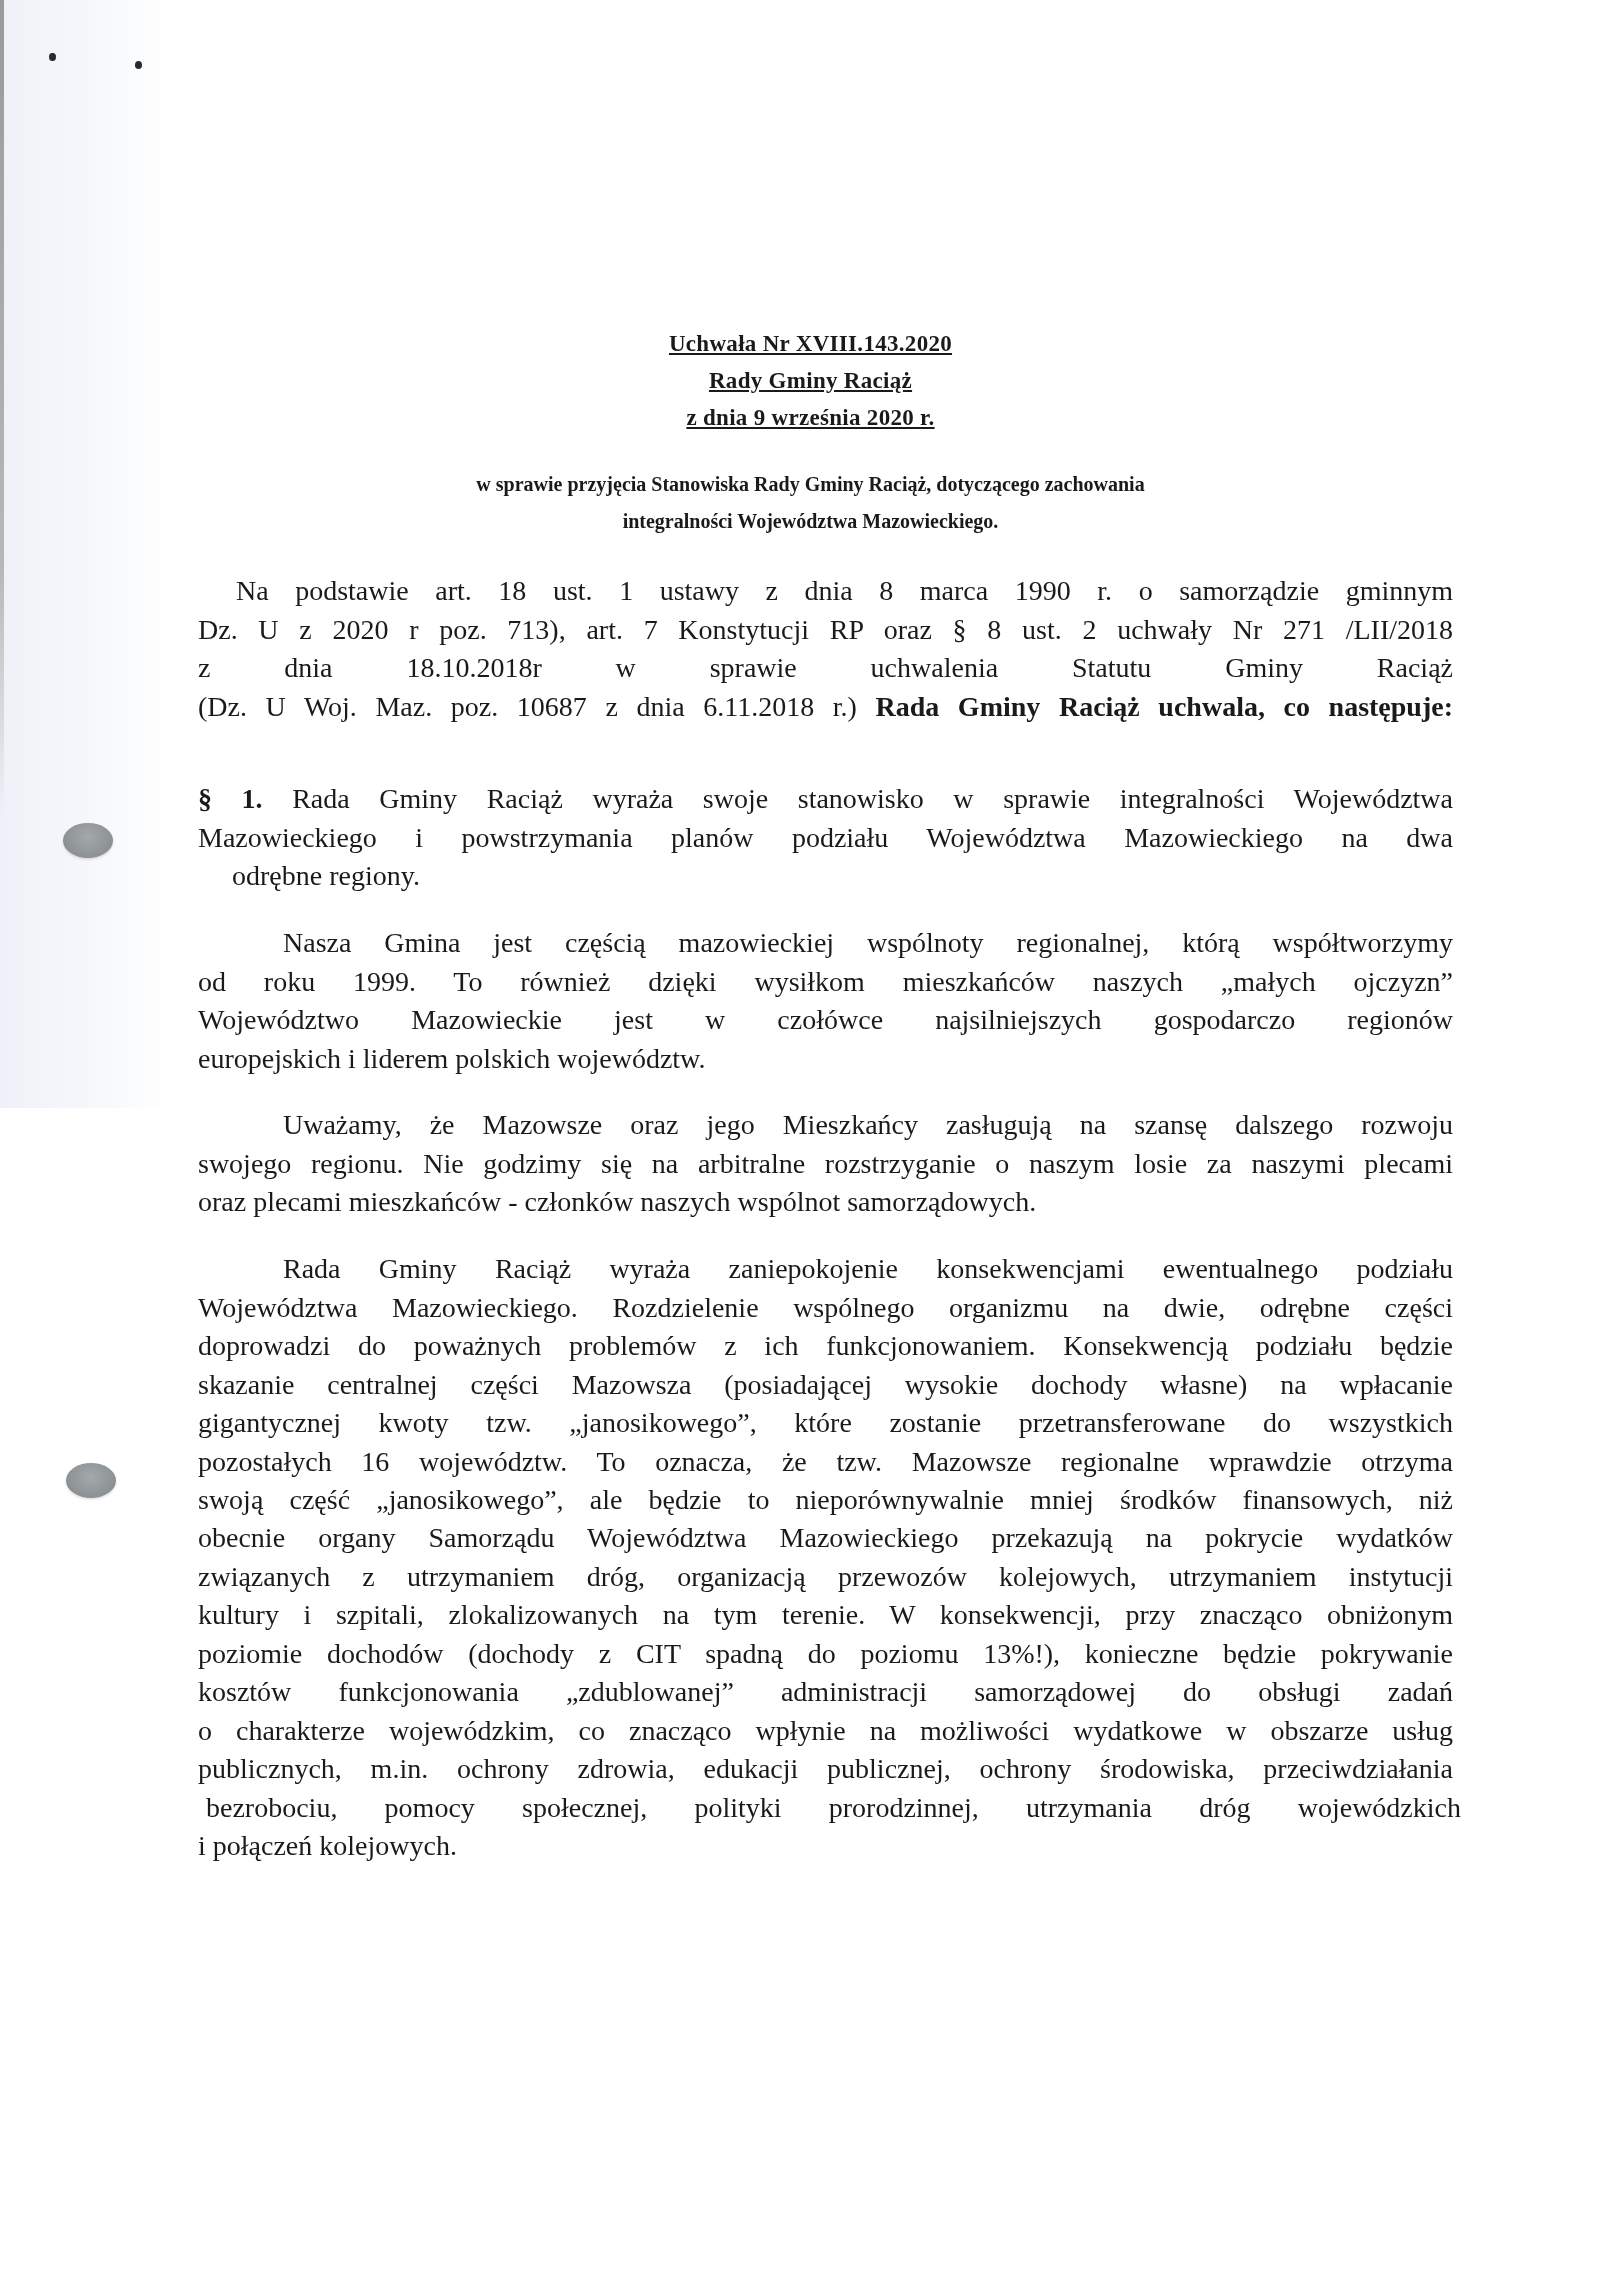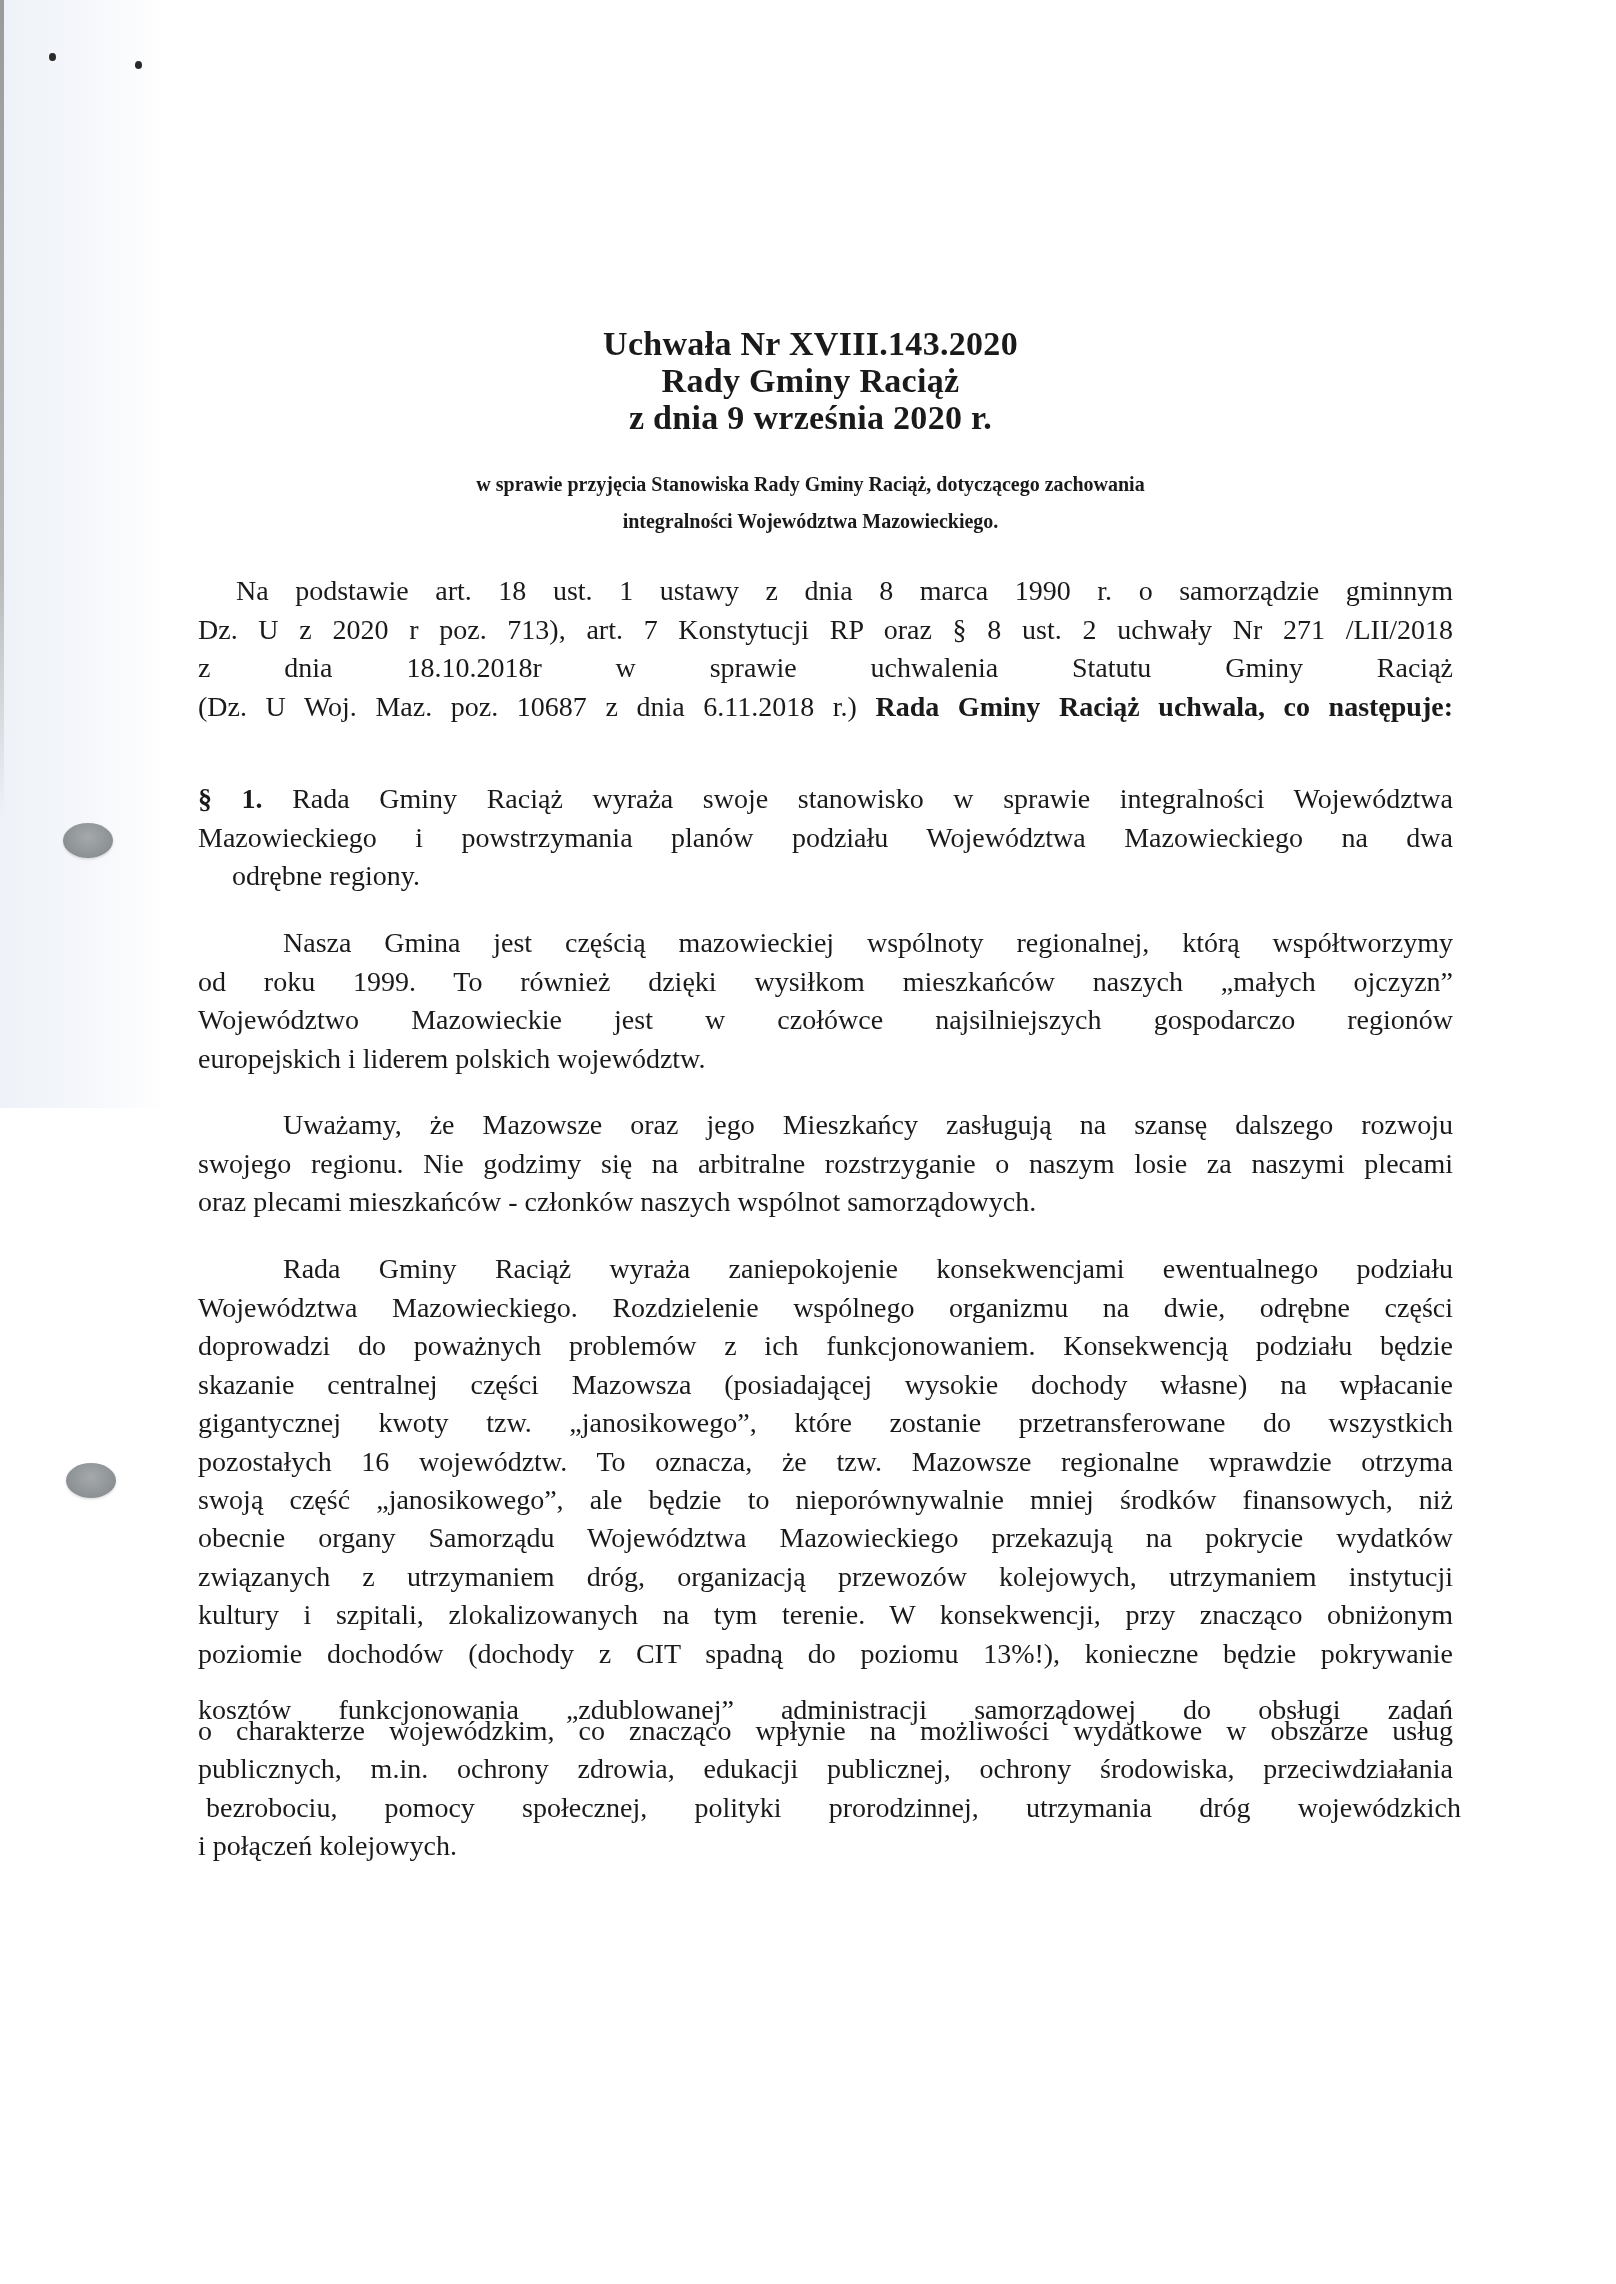--- a/index.html
+++ b/index.html
@@ -18,21 +18,21 @@
     background: linear-gradient(180deg, #9a9a9a 0%, #b8b8b8 70%, rgba(200,200,200,0) 100%);
   }
   .speck { position: absolute; border-radius: 50%; background: #2a2a2a; }
   .punch-hole {
     position: absolute; width: 50px; height: 35px; border-radius: 50%;
     background: radial-gradient(ellipse at 50% 40%, #a5a9ac 0%, #8f9497 60%, #7d8285 100%);
     box-shadow: 0 1.3px 2.6px rgba(0,0,0,0.15);
   }
   .page { position: absolute; left: 183px; top: 0; width: 1255px; }
   .title-block { position: absolute; left: 0; width: 1255px; text-align: center; font-weight: bold; }
-  .title-line { font-size: 34px; line-height: 37px; letter-spacing: 0.3px; }
+  .title-line { font-size: 23px; line-height: 37px; letter-spacing: 0.3px; text-decoration: underline; }
   .subject-line { font-size: 20px; line-height: 37px; }
   .line {
     position: absolute; left: 15px; width: 1255px;
     font-size: 28px; line-height: 37px; white-space: nowrap;
   }
   .just { text-align: justify; text-align-last: justify; }
   .indent { padding-left: 85px; box-sizing: border-box; }
   .indent-sm { padding-left: 38px; box-sizing: border-box; }
   .bold { font-weight: bold; }
 </style>
@@ -85,20 +85,20 @@
   <div class="line just" style="top:1289px;">Województwa Mazowieckiego. Rozdzielenie wspólnego organizmu na dwie, odrębne części</div>
   <div class="line just" style="top:1327px;">doprowadzi do poważnych problemów z ich funkcjonowaniem. Konsekwencją podziału będzie</div>
   <div class="line just" style="top:1366px;">skazanie centralnej części Mazowsza (posiadającej wysokie dochody własne) na wpłacanie</div>
   <div class="line just" style="top:1404px;">gigantycznej kwoty tzw. „janosikowego”, które zostanie przetransferowane do wszystkich</div>
   <div class="line just" style="top:1443px;">pozostałych 16 województw. To oznacza, że tzw. Mazowsze regionalne wprawdzie otrzyma</div>
   <div class="line just" style="top:1481px;">swoją część „janosikowego”, ale będzie to nieporównywalnie mniej środków finansowych, niż</div>
   <div class="line just" style="top:1519px;">obecnie organy Samorządu Województwa Mazowieckiego przekazują na pokrycie wydatków</div>
   <div class="line just" style="top:1558px;">związanych z utrzymaniem dróg, organizacją przewozów kolejowych, utrzymaniem instytucji</div>
   <div class="line just" style="top:1596px;">kultury i szpitali, zlokalizowanych na tym terenie. W konsekwencji, przy znacząco obniżonym</div>
   <div class="line just" style="top:1635px;">poziomie dochodów (dochody z CIT spadną do poziomu 13%!), konieczne będzie pokrywanie</div>
-  <div class="line just" style="top:1673px;margin-top:18px;">kosztów funkcjonowania „zdublowanej” administracji samorządowej do obsługi zadań</div>
+  <div class="line just" style="top:1673px;">kosztów funkcjonowania „zdublowanej” administracji samorządowej do obsługi zadań</div>
   <div class="line just" style="top:1712px;">o charakterze wojewódzkim, co znacząco wpłynie na możliwości wydatkowe w obszarze usług</div>
   <div class="line just" style="top:1750px;">publicznych, m.in. ochrony zdrowia, edukacji publicznej, ochrony środowiska, przeciwdziałania</div>
   <div class="line just" style="top:1789px;margin-left:8px;">bezrobociu, pomocy społecznej, polityki prorodzinnej, utrzymania dróg wojewódzkich</div>
   <div class="line" style="top:1827px;">i połączeń kolejowych.</div>
 
 </div>
 
 
 </body></html>

